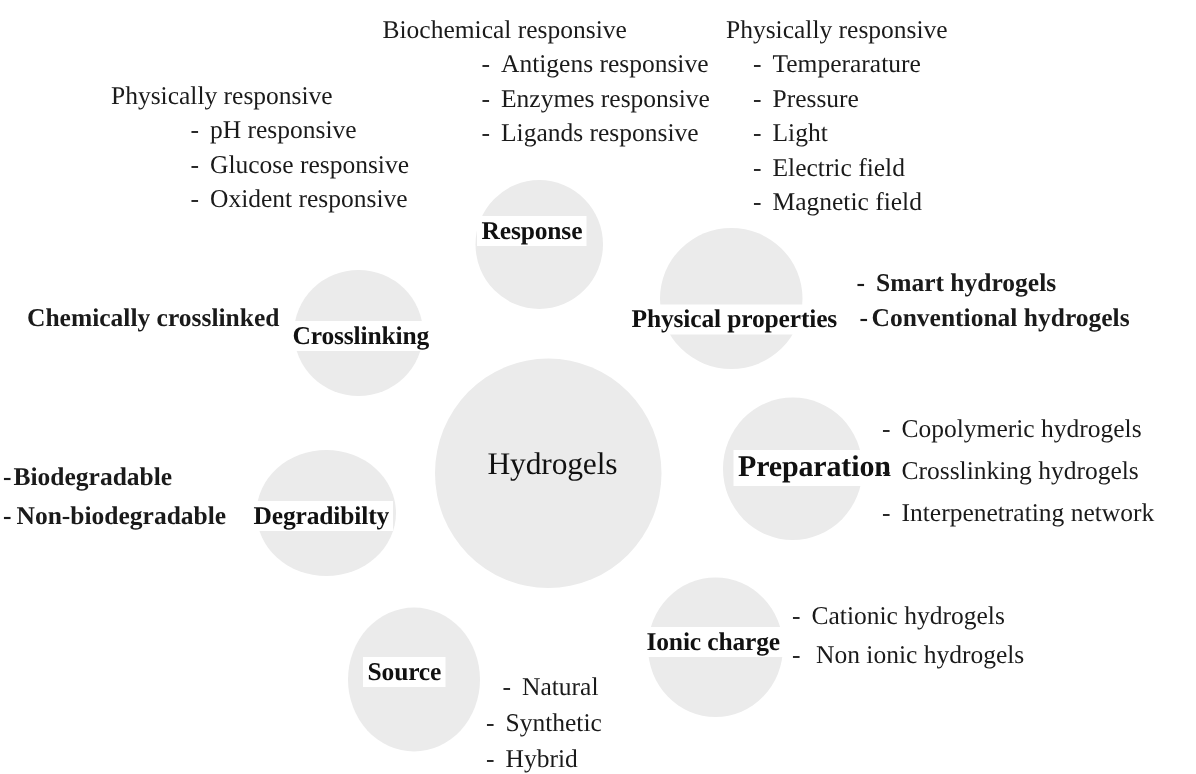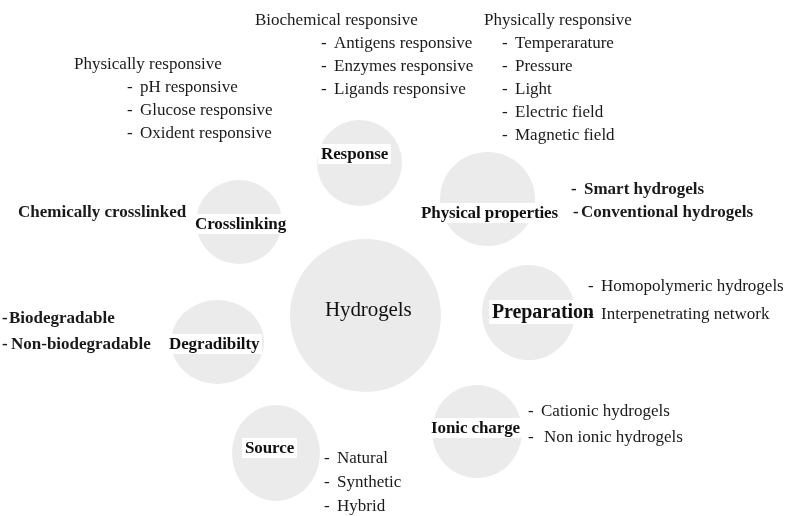--- a/index.html
+++ b/index.html
@@ -149,21 +149,24 @@
     <div class="row item-bold">
       <span class="dash">-</span><span>Smart hydrogels</span>
     </div>
     <div class="row item-bold" style="padding-left:2px;">
       <span class="dash" style="width:8px;">-</span><span>Conventional hydrogels</span>
     </div>
   </div>
 
   <div class="block" style="left:588px; top:272px;">
     <div class="row item" style="line-height:28px;">
-      <span class="dash">-</span><span>Homopolymeric hydrogels</span>
+      <span class="dash">-</span><span>Copolymeric hydrogels</span>
+    </div>
+    <div class="row item" style="line-height:28px;">
+      <span class="dash">-</span><span>Crosslinking hydrogels</span>
     </div>
     <div class="row item" style="line-height:28px;">
       <span class="dash">-</span><span>Interpenetrating network</span>
     </div>
   </div>
 
   <div class="block" style="left:2px; top:305px;">
     <div class="row item-bold" style="line-height:26px;">
       <span class="dash" style="width:7px;">-</span><span>Biodegradable</span>
     </div>
@@ -175,21 +178,21 @@
   <div class="block" style="left:528px; top:398px;">
     <div class="row item" style="line-height:26px;">
       <span class="dash">-</span><span>Cationic hydrogels</span>
     </div>
     <div class="row item" style="line-height:26px;">
       <span class="dash" style="width:16px;">-</span><span>Non ionic hydrogels</span>
     </div>
   </div>
 
   <div class="block" style="left:324px; top:446px;">
-    <div class="row item" style="line-height:24px;">
+    <div class="row item" style="line-height:24px;margin-left:11px;">
       <span class="dash">-</span><span>Natural</span>
     </div>
     <div class="row item" style="line-height:24px;">
       <span class="dash">-</span><span>Synthetic</span>
     </div>
     <div class="row item" style="line-height:24px;">
       <span class="dash">-</span><span>Hybrid</span>
     </div>
   </div>
 

